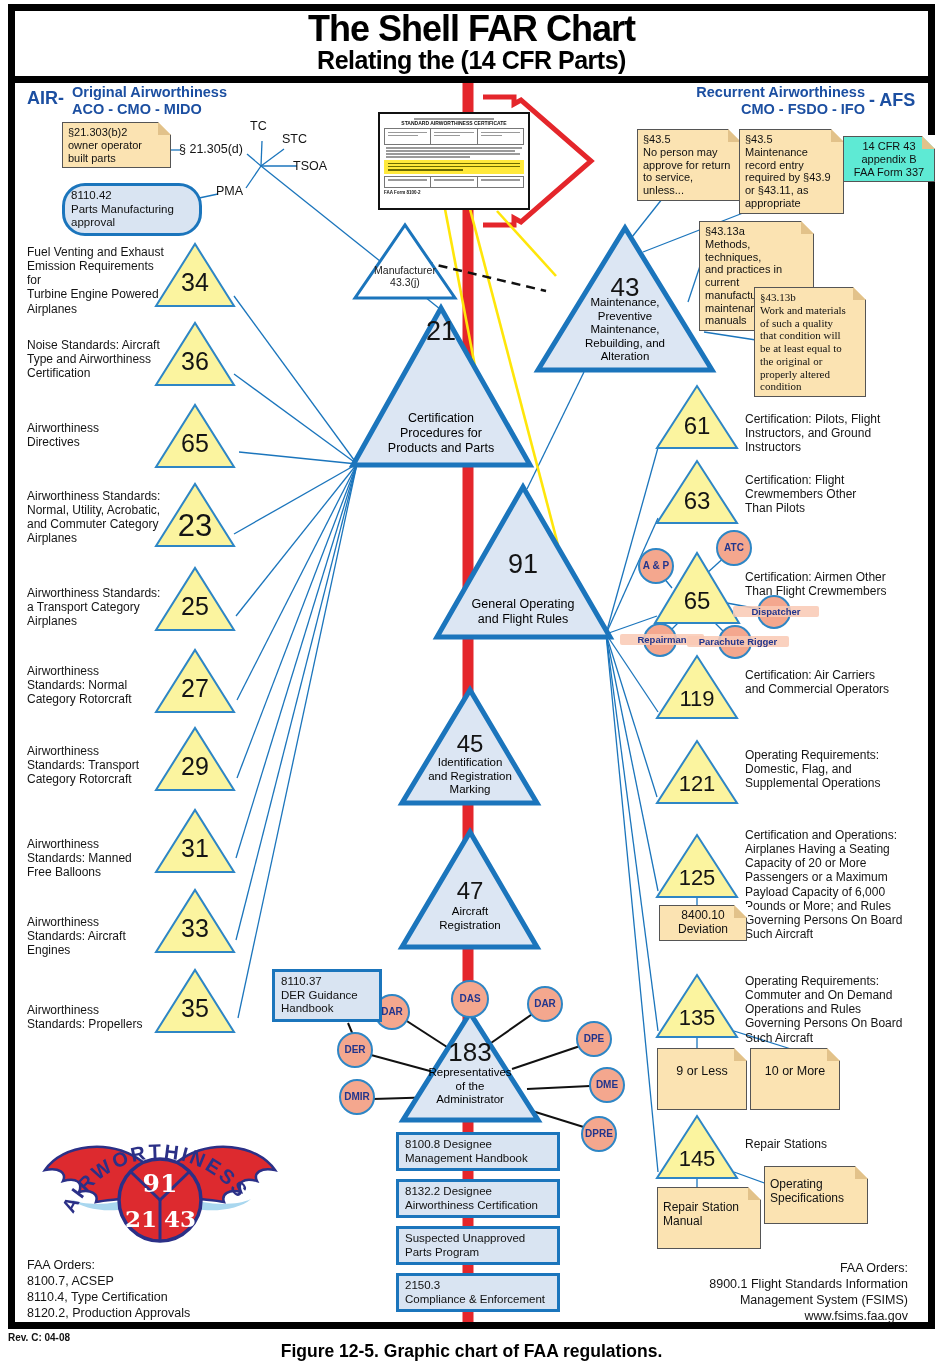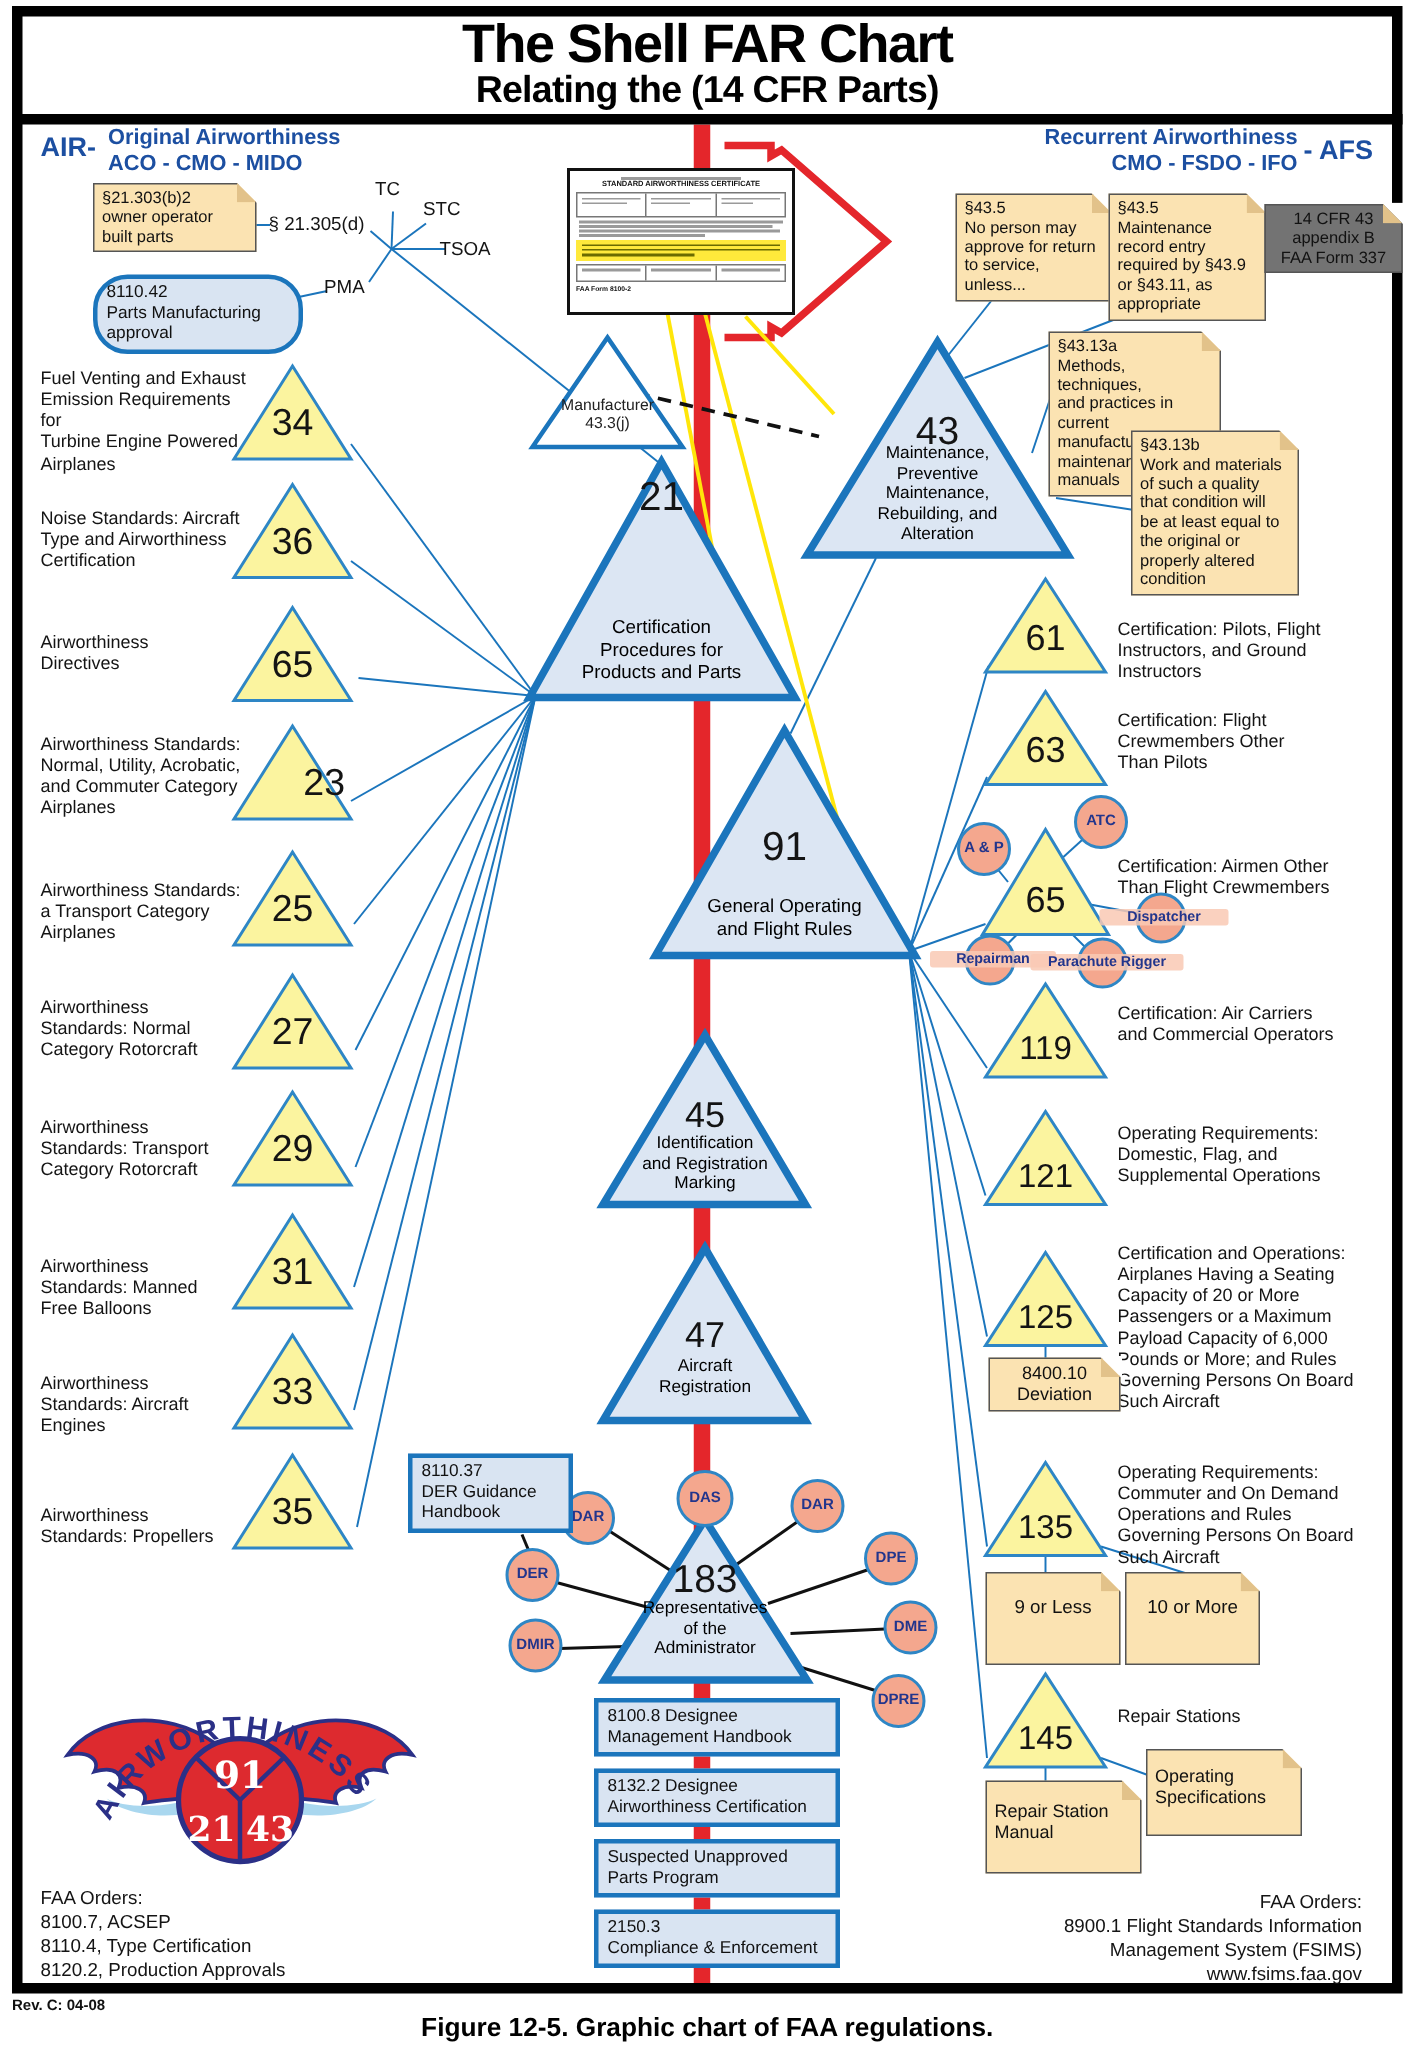--- a/index.html
+++ b/index.html
@@ -13,21 +13,21 @@
   .navy{color:#1C4FA1;font-weight:bold;}
   .hdr{font-size:14.5px;line-height:1.15;}
   .hdrBig{font-size:18px;}
   .lab{font-size:12px;line-height:1.18;color:#141414;}
   .rlab{font-size:12px;line-height:1.18;color:#141414;}
   .num{text-align:center;color:#141414;}
   .ctext{text-align:center;}
   .note{background:#FBE3B2;border:1.3px solid #555;padding:3px 5px;font-size:11px;line-height:1.16;color:#111;}
   .note::before{content:"";position:absolute;top:-2px;right:-2px;width:15px;height:15px;background:#fff;clip-path:polygon(0 0,100% 0,100% 100%);}
   .note::after{content:"";position:absolute;top:-1px;right:-1px;width:13px;height:13px;background:#E2C28A;clip-path:polygon(0 0,100% 100%,0 100%);}
-  .cfr{background:#737373;text-align:center;}
+  .cfr{background:#5eead4;text-align:center;}
   .bluebox{background:#D9E4F2;border:3px solid #1B75BC;padding:3px 6px;font-size:11.5px;line-height:1.18;color:#111;}
   .circ-lab{font-size:10px;font-weight:bold;color:#22358C;text-align:center;}
   .tag{font-size:9.5px;font-weight:bold;color:#22358C;text-align:center;background:rgba(249,201,180,0.85);border-radius:2px;padding:0 2px;}
   .cert{left:378px;top:112px;width:152px;height:98px;background:#fff;border:2px solid #111;box-sizing:border-box;padding:3px 4px;}
   .cbar{background:#9a9a9a;height:1.5px;margin:1.6px 2px;}
   .c-title{font-size:5px;font-weight:bold;text-align:center;color:#111;line-height:1.1;}
   .c-grid{display:flex;border:1px solid #777;height:15px;margin:2px 0;}
   .c-grid > div{flex:1;border-right:1px solid #777;padding:1px;}
   .c-grid > div:last-child{border-right:none;}
   .c-hl{background:#FFE93B;padding:1.5px 2px;margin:2px 0;}
@@ -268,21 +268,21 @@
 Emission Requirements for
 Turbine Engine Powered
 Airplanes</div>
   <div class="abs num" style="left:160px;top:347px;width:70px;font-size:25px;">36</div>
   <div class="abs lab pre" style="left:27px;top:338px;width:140px;">Noise Standards: Aircraft
 Type and Airworthiness
 Certification</div>
   <div class="abs num" style="left:160px;top:429px;width:70px;font-size:25px;">65</div>
   <div class="abs lab pre" style="left:27px;top:421px;width:140px;">Airworthiness
 Directives</div>
-  <div class="abs num" style="left:160px;top:508px;width:70px;font-size:25px;text-align:right;">23</div>
+  <div class="abs num" style="left:160px;top:508px;width:70px;font-size:31px;">23</div>
   <div class="abs lab pre" style="left:27px;top:489px;width:140px;">Airworthiness Standards:
 Normal, Utility, Acrobatic,
 and Commuter Category
 Airplanes</div>
   <div class="abs num" style="left:160px;top:592px;width:70px;font-size:25px;">25</div>
   <div class="abs lab pre" style="left:27px;top:586px;width:140px;">Airworthiness Standards:
 a Transport Category
 Airplanes</div>
   <div class="abs num" style="left:160px;top:674px;width:70px;font-size:25px;">27</div>
   <div class="abs lab pre" style="left:27px;top:664px;width:140px;">Airworthiness
@@ -366,21 +366,21 @@
 or §43.11, as
 appropriate</div>
   <div class="abs note cfr pre" style="left:843px;top:136px;width:80px;">14 CFR 43
 appendix B
 FAA Form 337</div>
   <div class="abs note pre" style="left:699px;top:221px;width:103px;">§43.13a
 Methods, techniques,
 and practices in
 current manufacturer's
 maintenance manuals</div>
-  <div class="abs note pre" style="left:754px;top:287px;width:100px;">§43.13b
+  <div class="abs note pre" style="left:754px;top:287px;width:100px;font-family:Liberation Serif, serif;">§43.13b
 Work and materials
 of such a quality
 that condition will
 be at least equal to
 the original or
 properly altered
 condition</div>
   <div class="abs note ctext pre" style="left:659px;top:905px;width:76px;font-size:12px;">8400.10
 Deviation</div>
   <div class="abs note ctext pre" style="left:657px;top:1048px;width:78px;height:42px;padding-top:15px;font-size:12.5px;">9 or Less</div>

